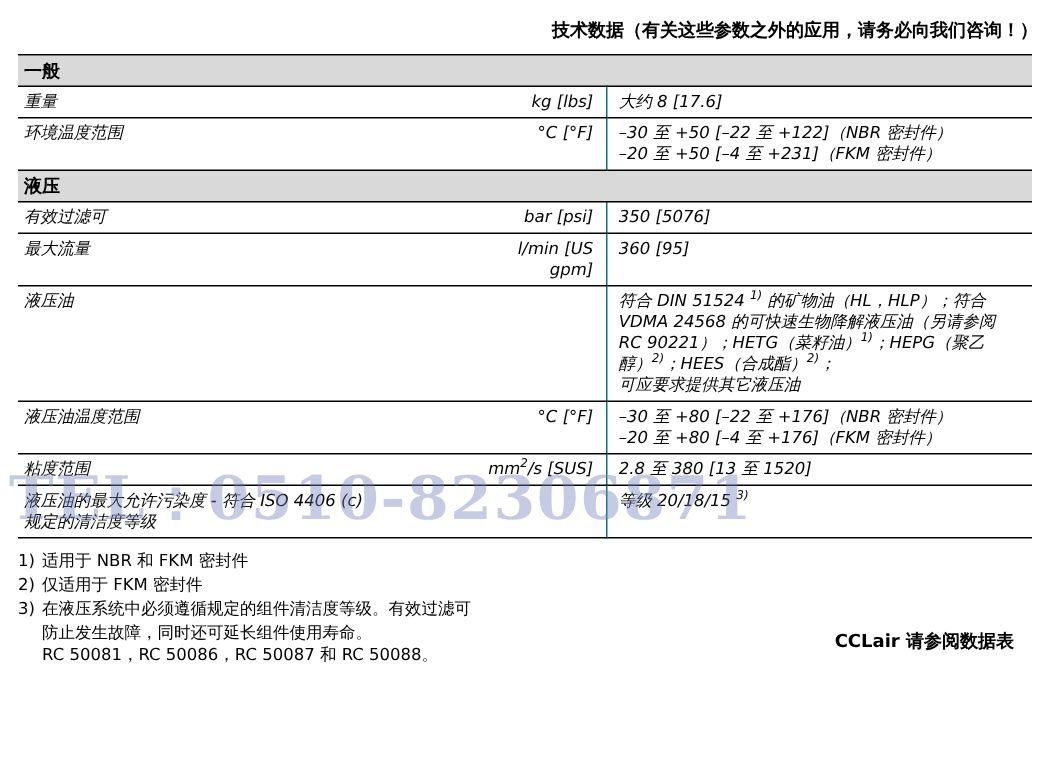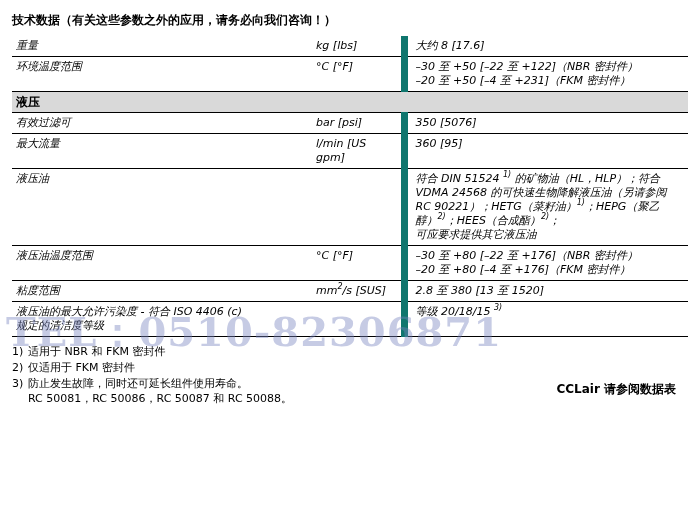--- a/index.html
+++ b/index.html
@@ -21,20 +21,21 @@
     height: 520px;
     box-sizing: border-box;
     padding: 10px 8px 0 12px;
   }
   .doc-title {
     font-size: 12px;
     font-weight: bold;
     line-height: 16px;
     margin: 2px 0 8px 0;
     letter-spacing: 0px;
+    text-align: right;
   }
   table.spec {
     border-collapse: collapse;
     width: 676px;
     table-layout: fixed;
     font-size: 11px;
   }
   table.spec td {
     vertical-align: top;
     padding: 3px 4px 3px 4px;
@@ -50,23 +51,24 @@
   }
   .row-line td {
     border-bottom: 1px solid #000;
     font-style: italic;
   }
   .c-label {
     width: 300px;
   }
   .c-unit {
     width: 88px;
+    text-align: right;
     font-style: italic;
     padding-right: 8px !important;
-    border-right: 7px solid #0f766e;
+    border-right: 1px solid #0f766e;
   }
   .c-val {
     width: 284px;
     padding-left: 8px !important;
   }
   sup {
     font-size: 8px;
     vertical-align: super;
     line-height: 0;
   }
@@ -140,20 +142,23 @@
     <div class="doc-title">技术数据（有关这些参数之外的应用，请务必向我们咨询！）</div>
 
     <table class="spec">
       <colgroup>
         <col style="width:300px">
         <col style="width:92px">
         <col style="width:284px">
       </colgroup>
       <tbody>
 
+        <tr class="sec-row">
+          <td colspan="3">一般</td>
+        </tr>
         <tr class="row-line">
           <td class="c-label">重量</td>
           <td class="c-unit">kg [lbs]</td>
           <td class="c-val">大约 8 [17.6]</td>
         </tr>
         <tr class="row-line">
           <td class="c-label">环境温度范围</td>
           <td class="c-unit">°C [°F]</td>
           <td class="c-val">
             <div>–30 至 +50 [–22 至 +122]（NBR 密封件）</div>
@@ -213,20 +218,21 @@
       <div class="note">
         <span class="mark">1)</span>
         <span>适用于 NBR 和 FKM 密封件</span>
       </div>
       <div class="note">
         <span class="mark">2)</span>
         <span>仅适用于 FKM 密封件</span>
       </div>
       <div class="note">
         <span class="mark">3)</span>
+        <span>在液压系统中必须遵循规定的组件清洁度等级。有效过滤可</span>
       </div>
       <div class="note-cont">防止发生故障，同时还可延长组件使用寿命。</div>
       <div class="note-cont">RC 50081，RC 50086，RC 50087 和 RC 50088。</div>
     </div>
 
     <div class="footer">CCLair 请参阅数据表</div>
   </div>
 </div>
 
 </body></html>

